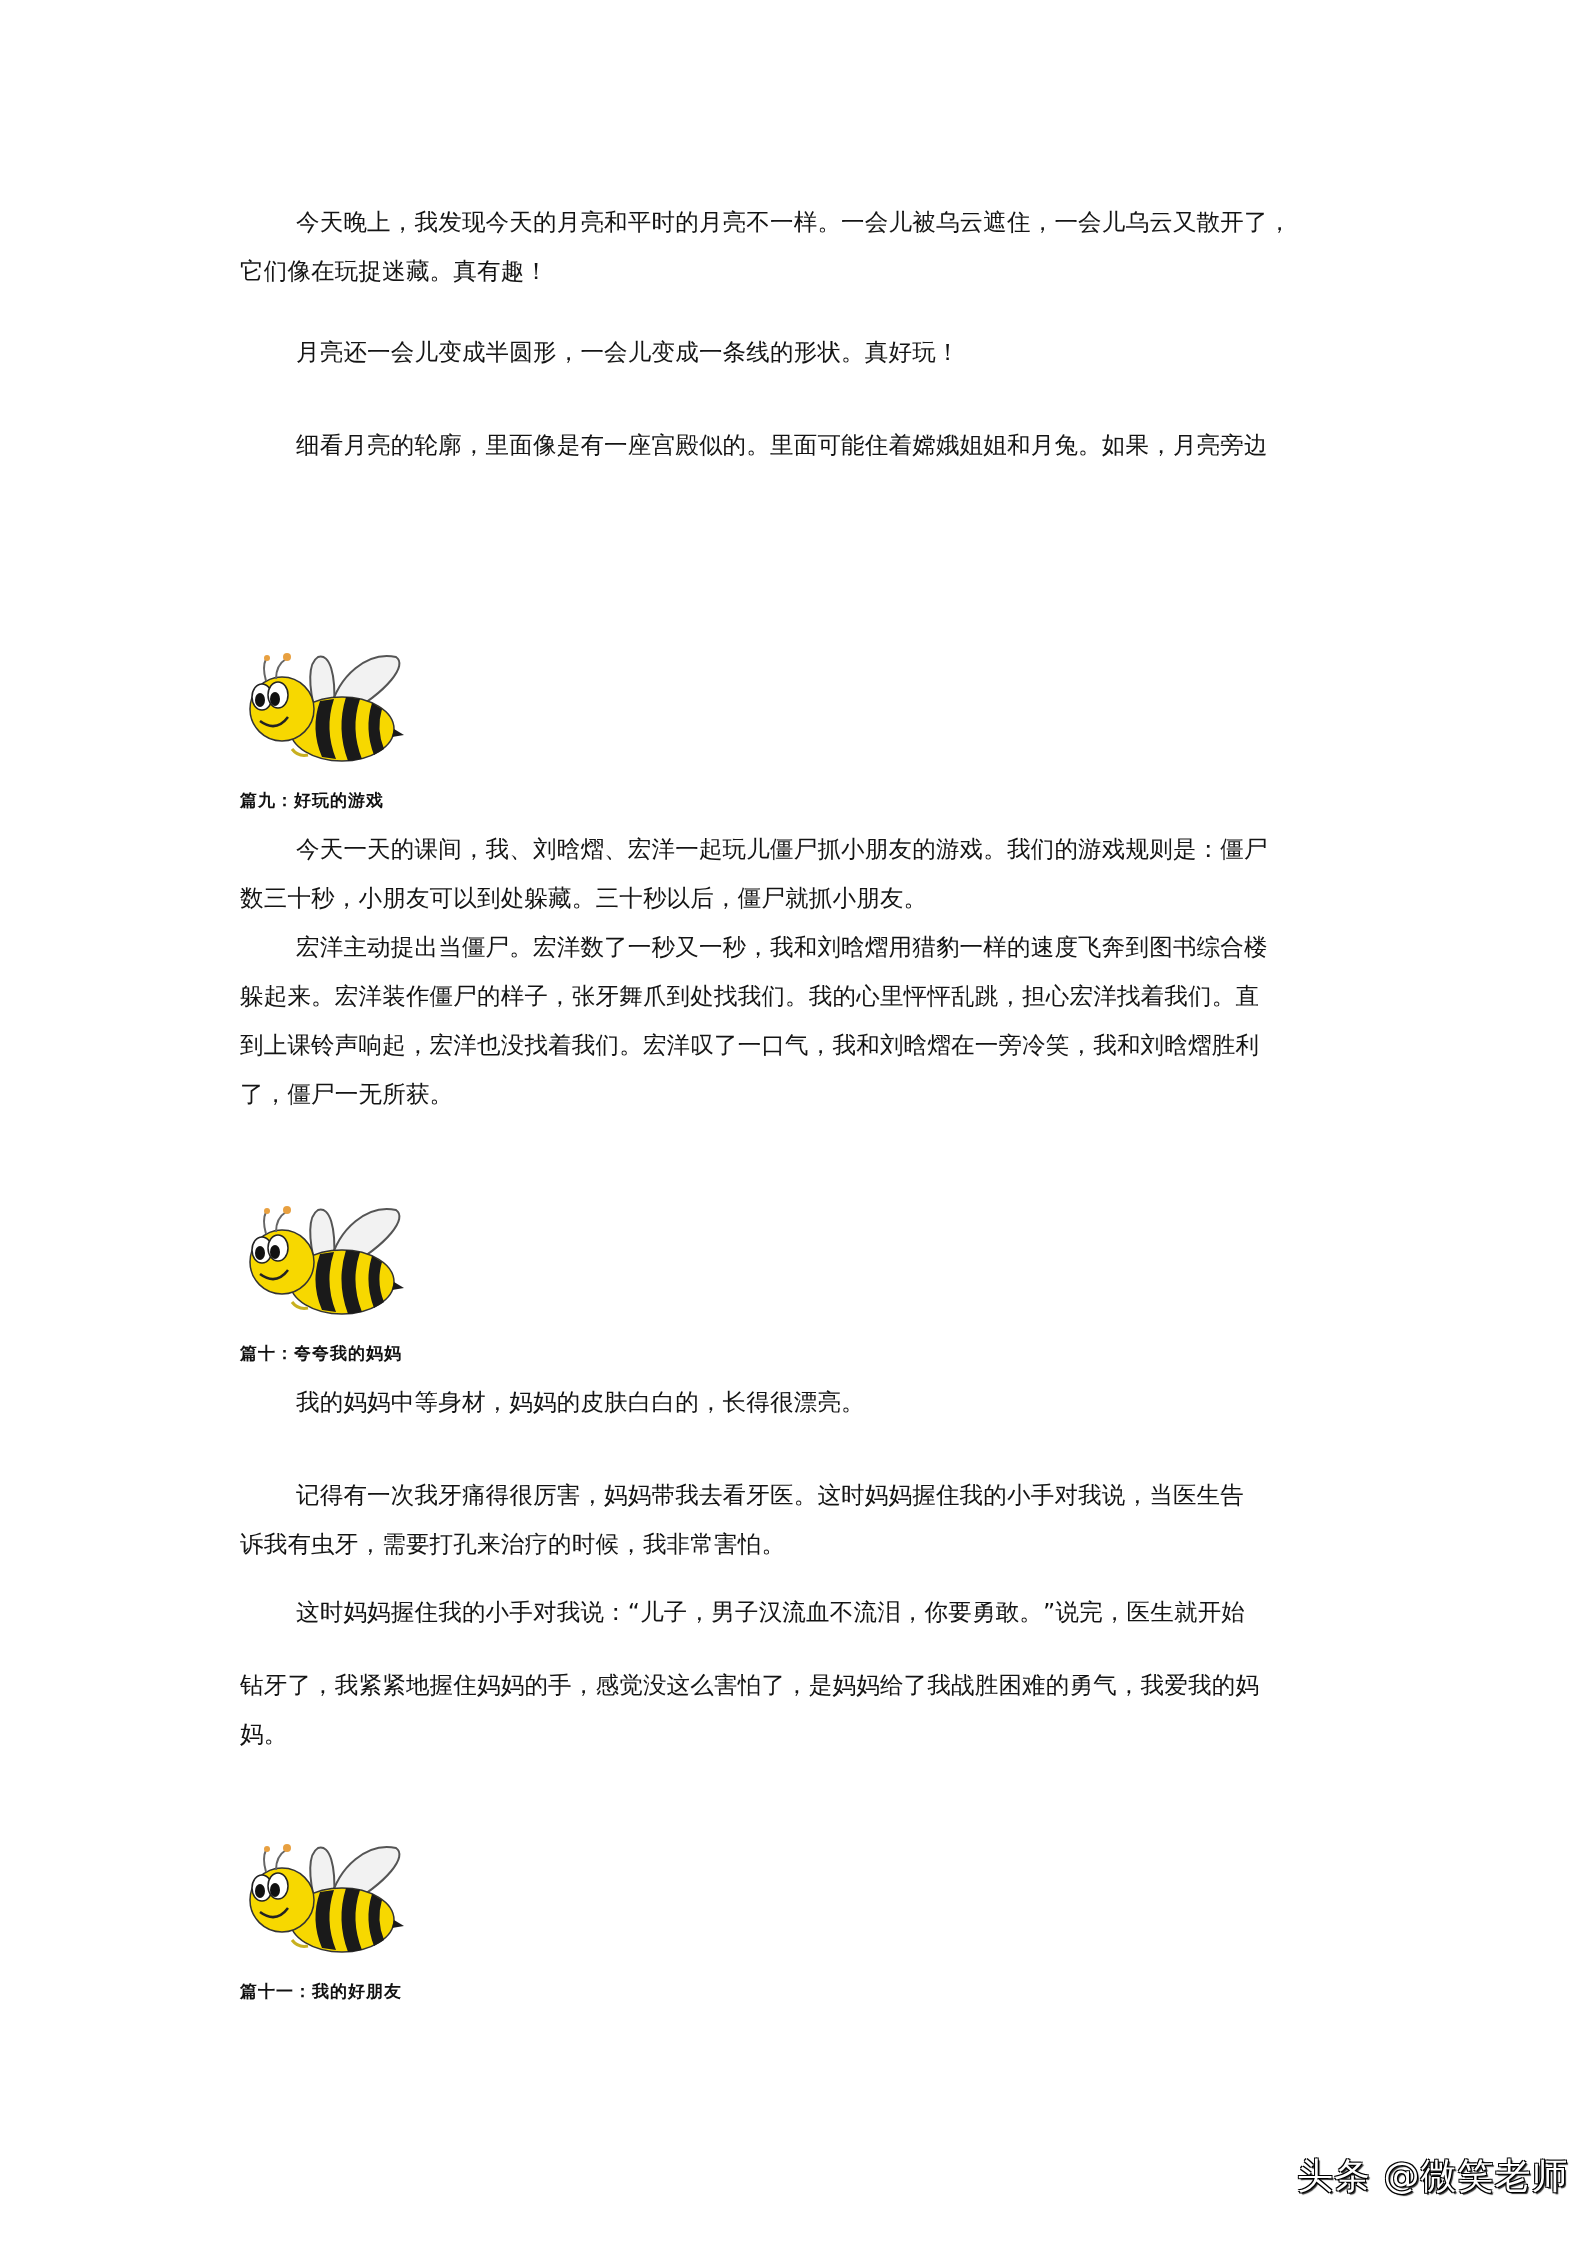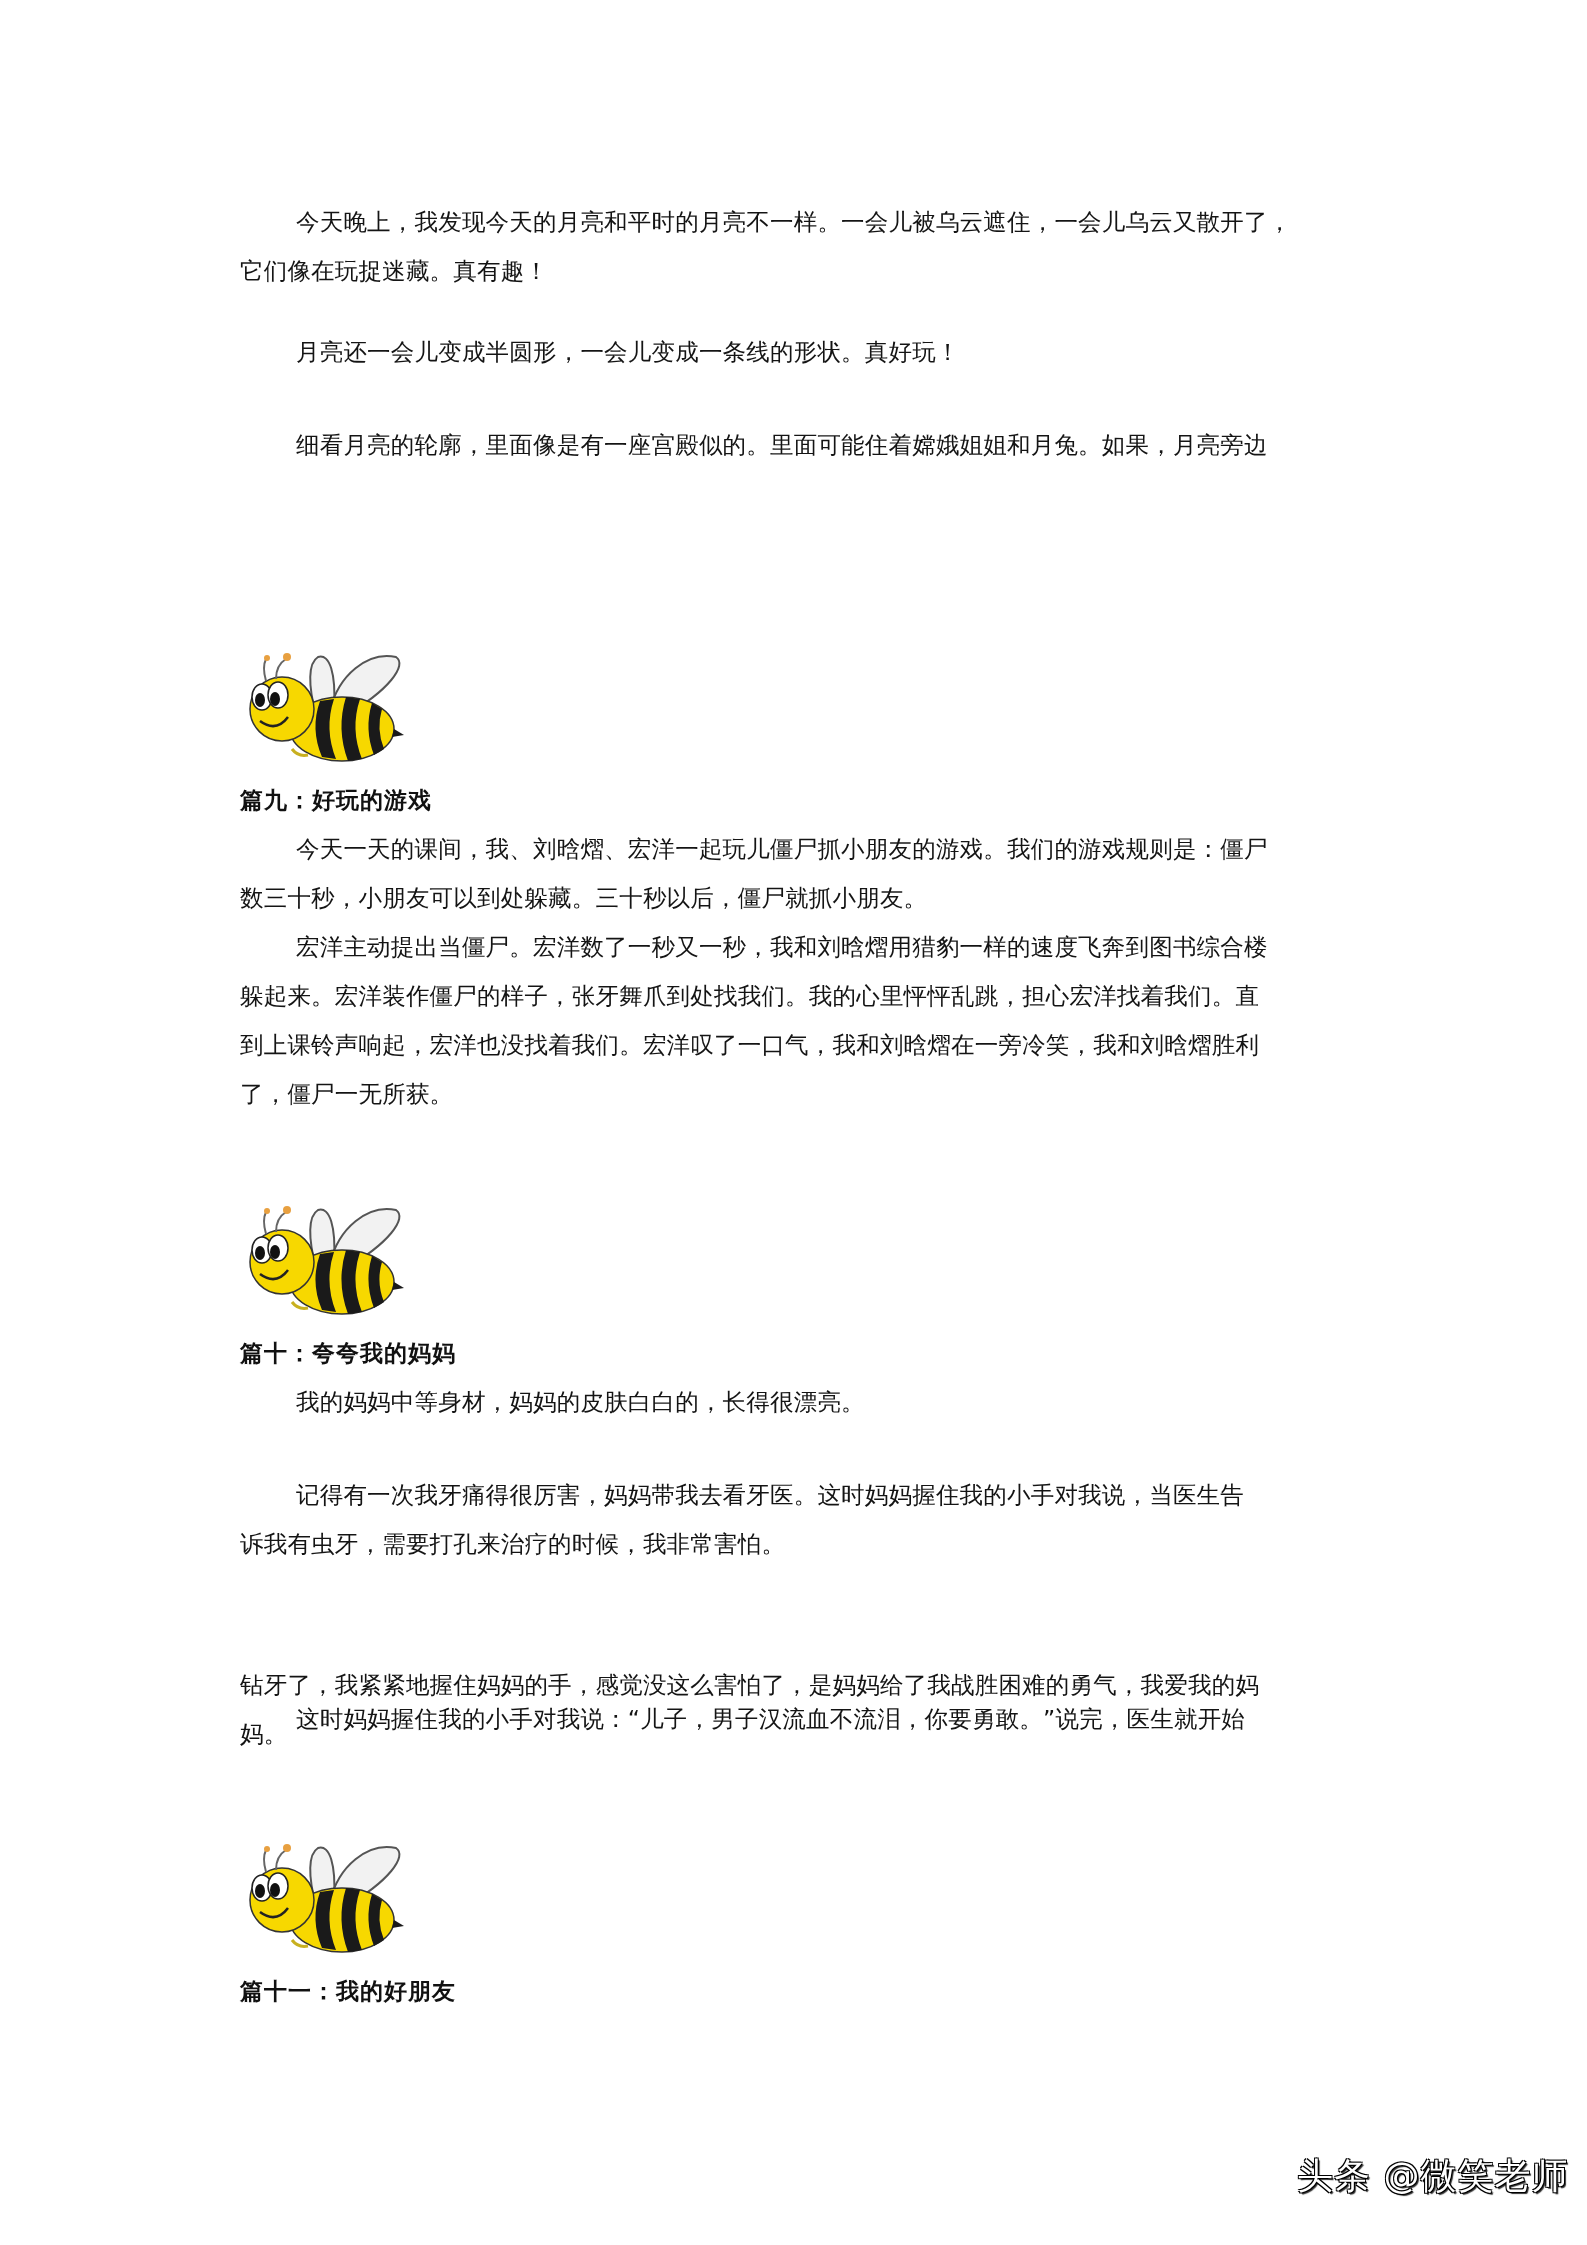--- a/index.html
+++ b/index.html
@@ -2,21 +2,21 @@
 <html><head>
 <meta charset="utf-8">
 <style>
   html, body { margin: 0; padding: 0; background: #ffffff; }
   body { width: 1587px; height: 2245px; position: relative; overflow: hidden;
          font-family: "DejaVu Sans", "Liberation Sans", sans-serif; color: #111; }
   .page { position: absolute; left: 0; top: 0; width: 1587px; height: 1893px; }
   .line { position: absolute; left: 240px; width: 1115px; font-size: 23.5px; line-height: 30px;
           white-space: nowrap; letter-spacing: 0.2px; color: #141414; }
   .indent { left: 296px; }
-  .heading { position: absolute; left: 240px; font-size: 23px; font-weight: bold; line-height: 30px;
+  .heading { position: absolute; left: 240px; font-size: 17px; font-weight: bold; line-height: 30px;
              letter-spacing: 1px; color: #111; }
   .bee { position: absolute; left: 238px; width: 168px; height: 122px; }
   .watermark { position: absolute; left: 1262px; top: 2152px; font-size: 36px; color: #fff;
                letter-spacing: 1px; font-family: "DejaVu Sans", sans-serif;
                text-shadow: 1px 1px 0 #000, -1px -1px 0 #000, 1px -1px 0 #000, -1px 1px 0 #000, 2px 2px 1px #333; margin-left: 35px; }
 </style>
 </head>
 <body>
 
 <div class="page">
@@ -79,21 +79,21 @@
       <circle cx="29" cy="13" r="3" fill="#e8a040"></circle>
       <circle cx="49" cy="12" r="4" fill="#e8a040"></circle>
       <path d="M54 104 Q60 112 70 110" stroke="#c8b020" stroke-width="3" fill="none"></path>
     </g>
   </svg>
   <div class="heading" style="top:1338px">篇十：夸夸我的妈妈</div>
 
   <div class="line indent" style="top:1387px">我的妈妈中等身材，妈妈的皮肤白白的，长得很漂亮。</div>
   <div class="line indent" style="top:1480px">记得有一次我牙痛得很厉害，妈妈带我去看牙医。这时妈妈握住我的小手对我说，当医生告</div>
   <div class="line" style="top:1529px">诉我有虫牙，需要打孔来治疗的时候，我非常害怕。</div>
-  <div class="line indent" style="top:1704px">这时妈妈握住我的小手对我说：“儿子，男子汉流血不流泪，你要勇敢。”说完，医生就开始</div>
+  <div class="line indent" style="top:1597px">这时妈妈握住我的小手对我说：“儿子，男子汉流血不流泪，你要勇敢。”说完，医生就开始</div>
   <div class="line" style="top:1670px">钻牙了，我紧紧地握住妈妈的手，感觉没这么害怕了，是妈妈给了我战胜困难的勇气，我爱我的妈</div>
   <div class="line" style="top:1719px">妈。</div>
 
   <svg class="bee" style="top:1836px" viewBox="0 0 168 122">
     <g>
       <path d="M78 70 C70 40 70 18 80 12 C92 8 98 30 96 62 Z" fill="#f2f2f2" stroke="#555" stroke-width="2"></path>
       <path d="M92 66 C100 30 130 6 158 12 C170 20 150 46 108 70 Z" fill="#f2f2f2" stroke="#555" stroke-width="2"></path>
       <ellipse cx="104" cy="84" rx="52" ry="32" fill="#f7d800" stroke="#333" stroke-width="1.5"></ellipse>
       <path d="M82 56 Q72 84 84 112 L98 114 Q86 84 96 54 Z" fill="#1a1a1a"></path>
       <path d="M108 52 Q98 84 110 116 L124 114 Q112 84 122 54 Z" fill="#1a1a1a"></path>

